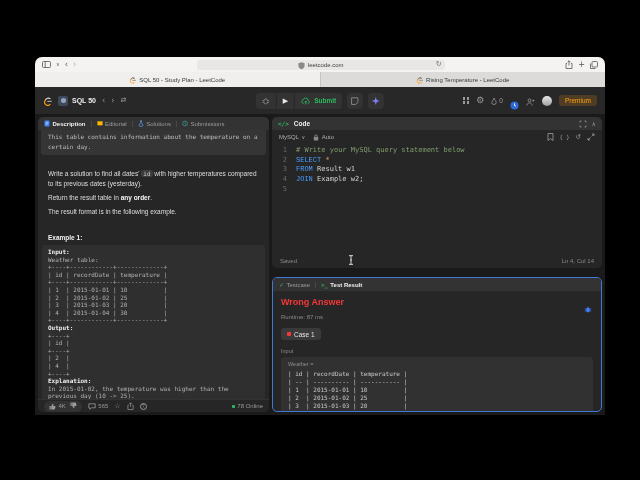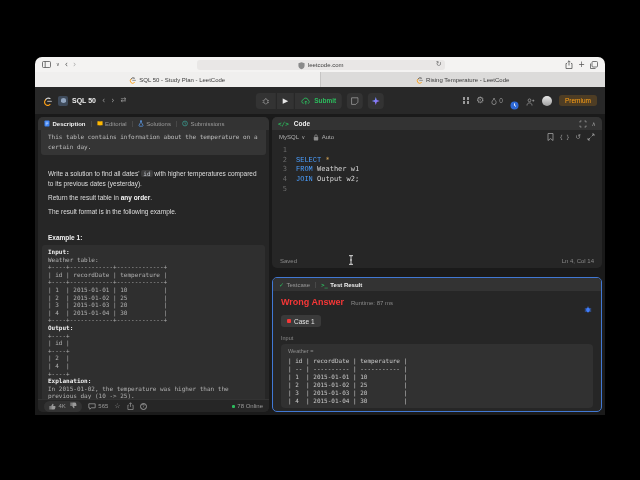--- a/index.html
+++ b/index.html
@@ -116,21 +116,21 @@
   .tok-comment { color:#7f9f6f; }
   .tok-kw { color:#4a9eff;font-family:Liberation Mono, monospace; }
   .tok-star { color:#d8a657; }
   .tok-plain { color:#d4d4d4; }
   .code-status { height:14px; display:flex; align-items:center; justify-content:space-between;
                  padding:0 8px; font-size:6px; color:#8a8a8a; flex:none; }
 
   
   .result-panel { flex:1; border:1px solid #4178d4; }
   .result-body { flex:1; padding:6px 8px; position:relative; overflow:hidden; }
-  .status-row { display:flex; align-items:baseline; gap:7px; }
+  .status-row { display:flex; align-items:baseline; gap:7px;flex-direction:column; }
   .wa { font-size:9px; font-weight:bold; color:#f63737; }
   .runtime { font-size:6px; color:#8a8a8a; }
   .dbg-blue { position:absolute; right:9px; top:8px; }
   .case-chip { margin-top:8px; display:inline-flex; align-items:center; gap:3px; background:#3a3a3a;
                border-radius:3px; padding:2.5px 6px; font-size:6.5px; color:#e4e4e4; }
   .case-dot { width:4px; height:4px; background:#f63737; border-radius:1px; }
   .input-lbl { margin-top:8px; font-size:5.5px; color:#8a8a8a; }
   .input-box { margin-top:3px; background:#313131; border-radius:4px; padding:4px 7px; }
   .input-var { font-size:5.5px; color:#8f8f8f; }
   .input-table { margin-top:3px; font-family:"DejaVu Sans Mono",monospace; font-size:6px;
@@ -411,24 +411,24 @@
                 <path d="M1 .5h5v7L3.5 5.6 1 7.5z" fill="none" stroke="#a0a0a0" stroke-width="0.8"></path>
               </svg>
             <span class="mono" style="font-size:5.5px;">{ }</span>
             <span class="sym">↺</span>
             <svg width="8" height="8" viewBox="0 0 8 8">
                 <path d="M5 1h2v2M7 1L4.6 3.4M3 7H1V5M1 7l2.4-2.4" fill="none" stroke="#a0a0a0" stroke-width="0.8"></path>
               </svg>
           </span>
         </div>
         <div class="code-area">
-          <div class="code-line"><span class="ln">1</span></div>
+          <div class="code-line"><span class="ln">1</span><span class="tok-comment"># Write your MySQL query statement below</span></div>
           <div class="code-line"><span class="ln">2</span><span class="tok-kw">SELECT</span><span class="tok-star"> *</span></div>
-          <div class="code-line"><span class="ln">3</span><span class="tok-kw">FROM</span><span class="tok-plain"> Weather w1</span></div>
-          <div class="code-line"><span class="ln">4</span><span class="tok-kw">JOIN</span><span class="tok-plain"> Output w2;</span></div>
+          <div class="code-line"><span class="ln">3</span><span class="tok-kw">FROM</span><span class="tok-plain"> Result w1</span></div>
+          <div class="code-line"><span class="ln">4</span><span class="tok-kw">JOIN</span><span class="tok-plain"> Example w2;</span></div>
           <div class="code-line"><span class="ln">5</span></div>
         </div>
         <div class="code-status">
           <span>Saved</span>
           <span>Ln 4, Col 14</span>
         </div>
       </div>
 
       <div class="panel result-panel">
         <div class="panel-head">

